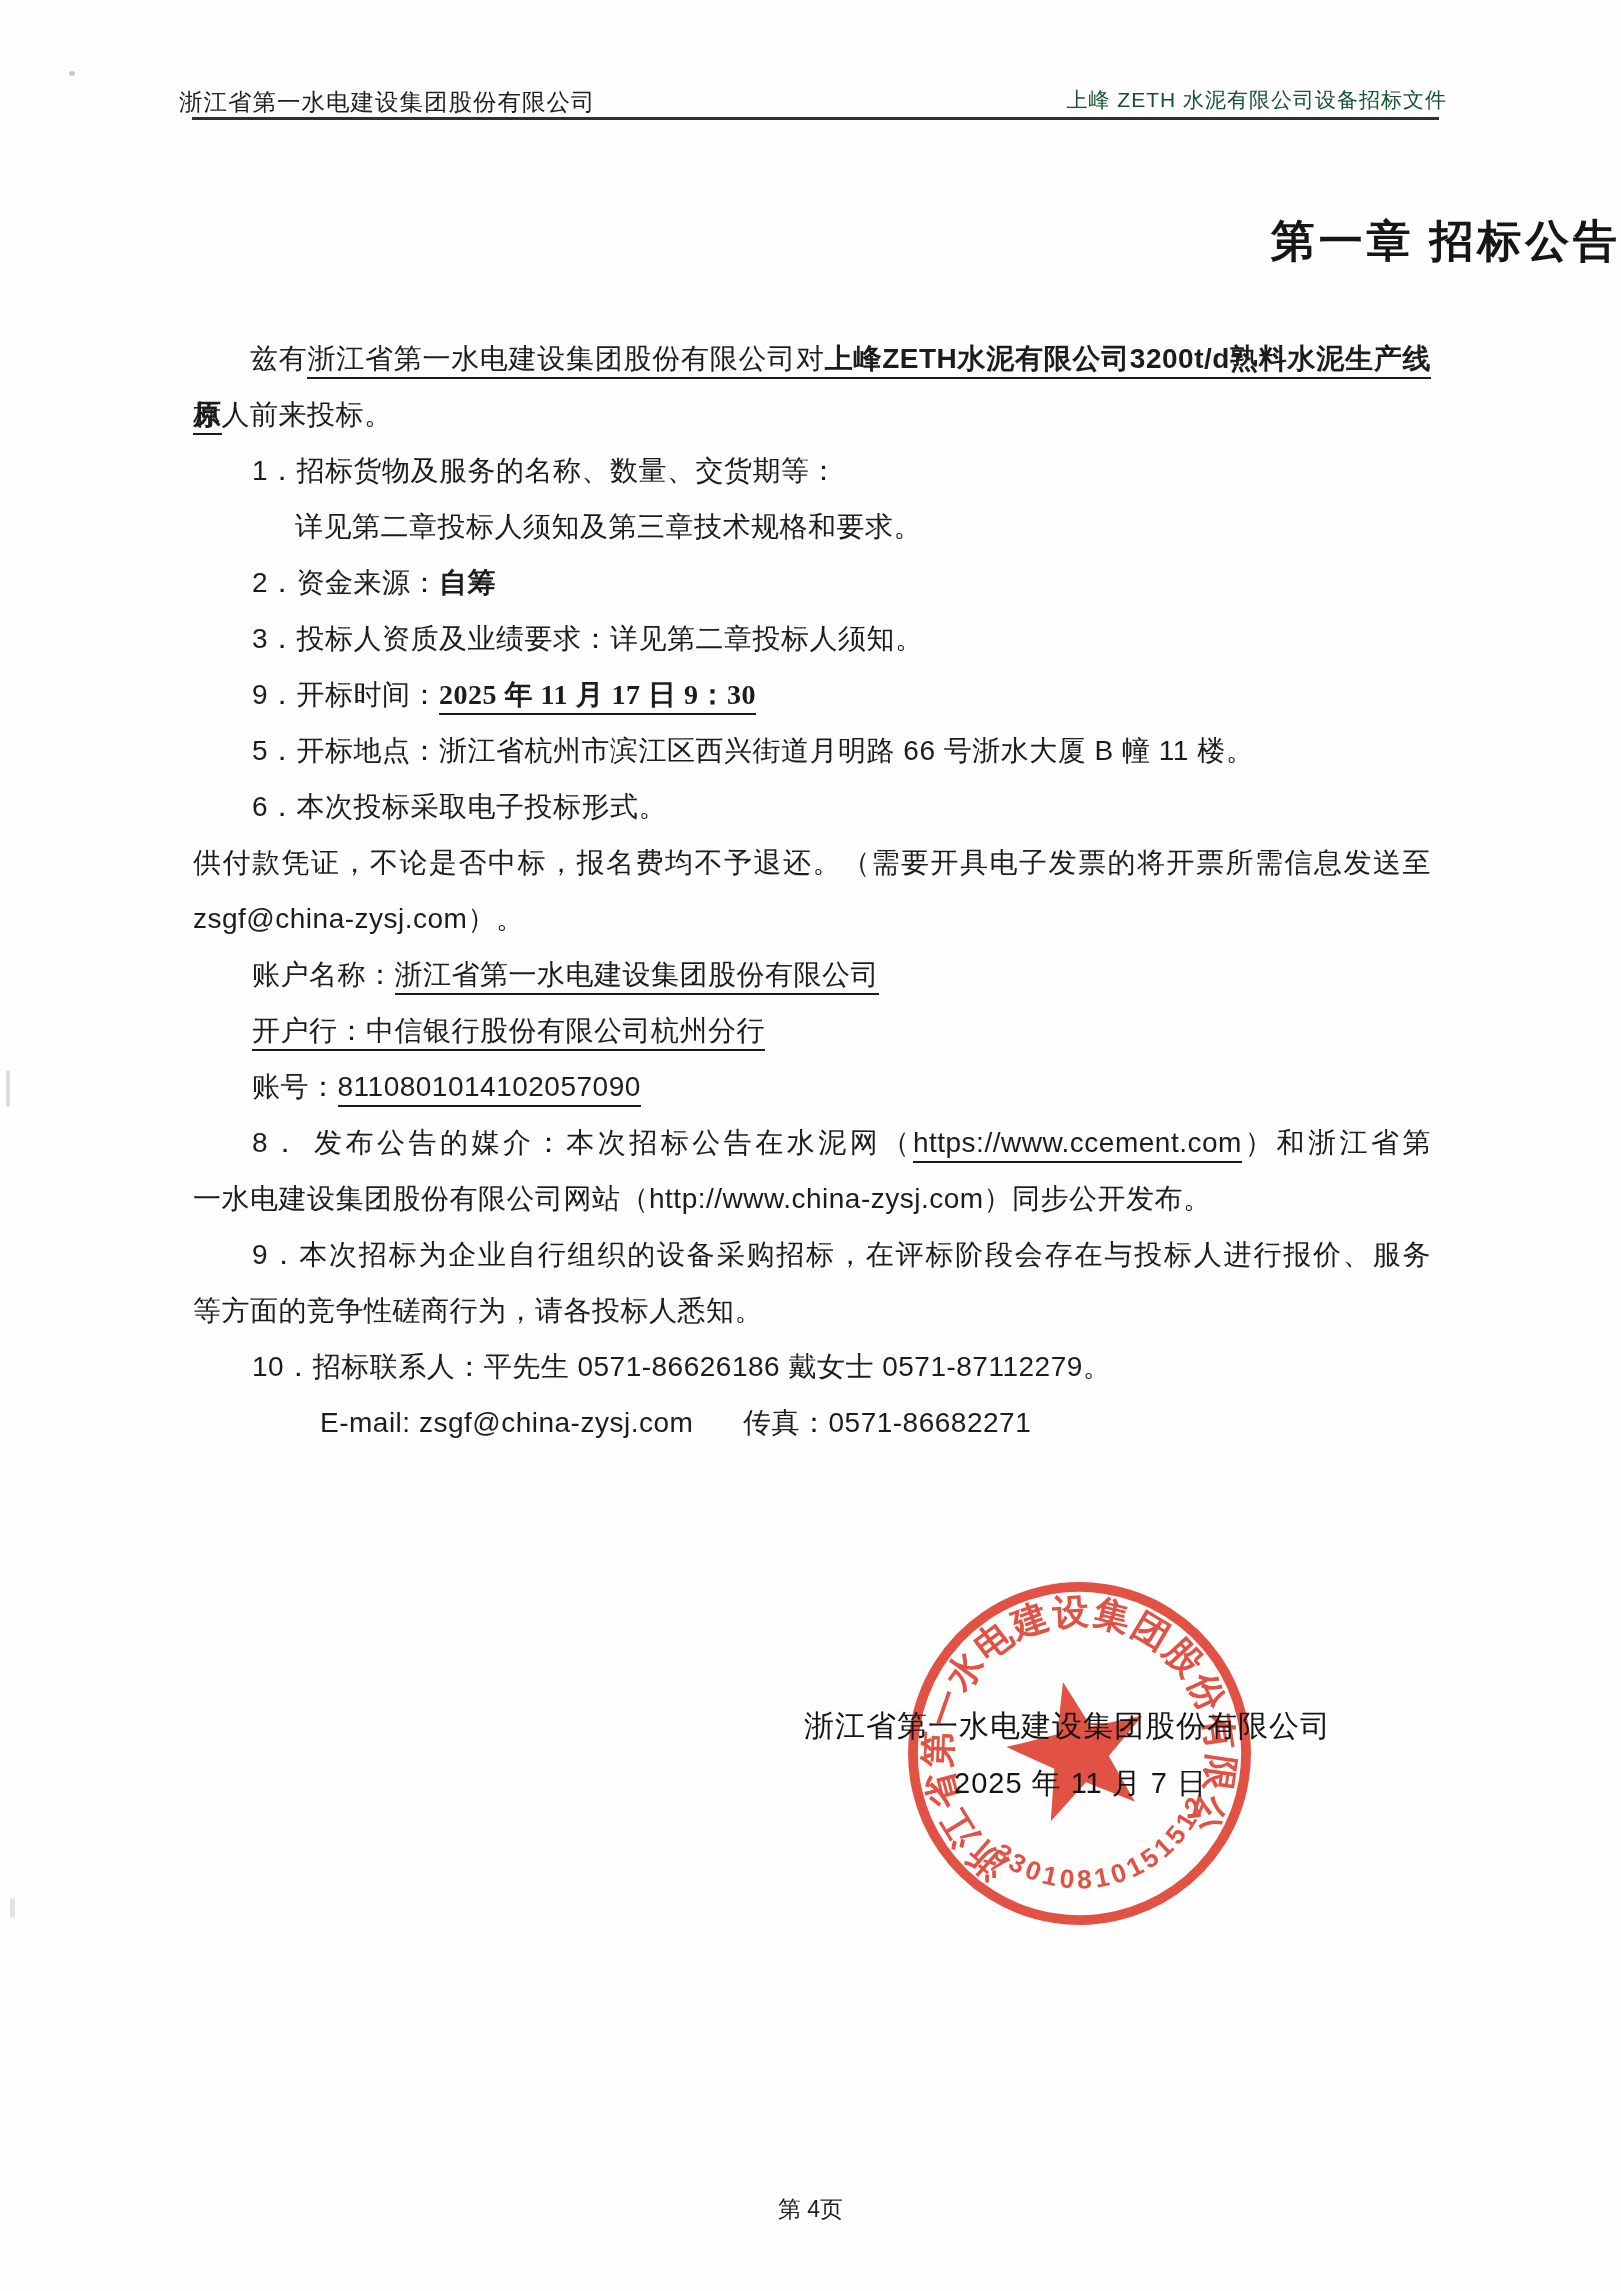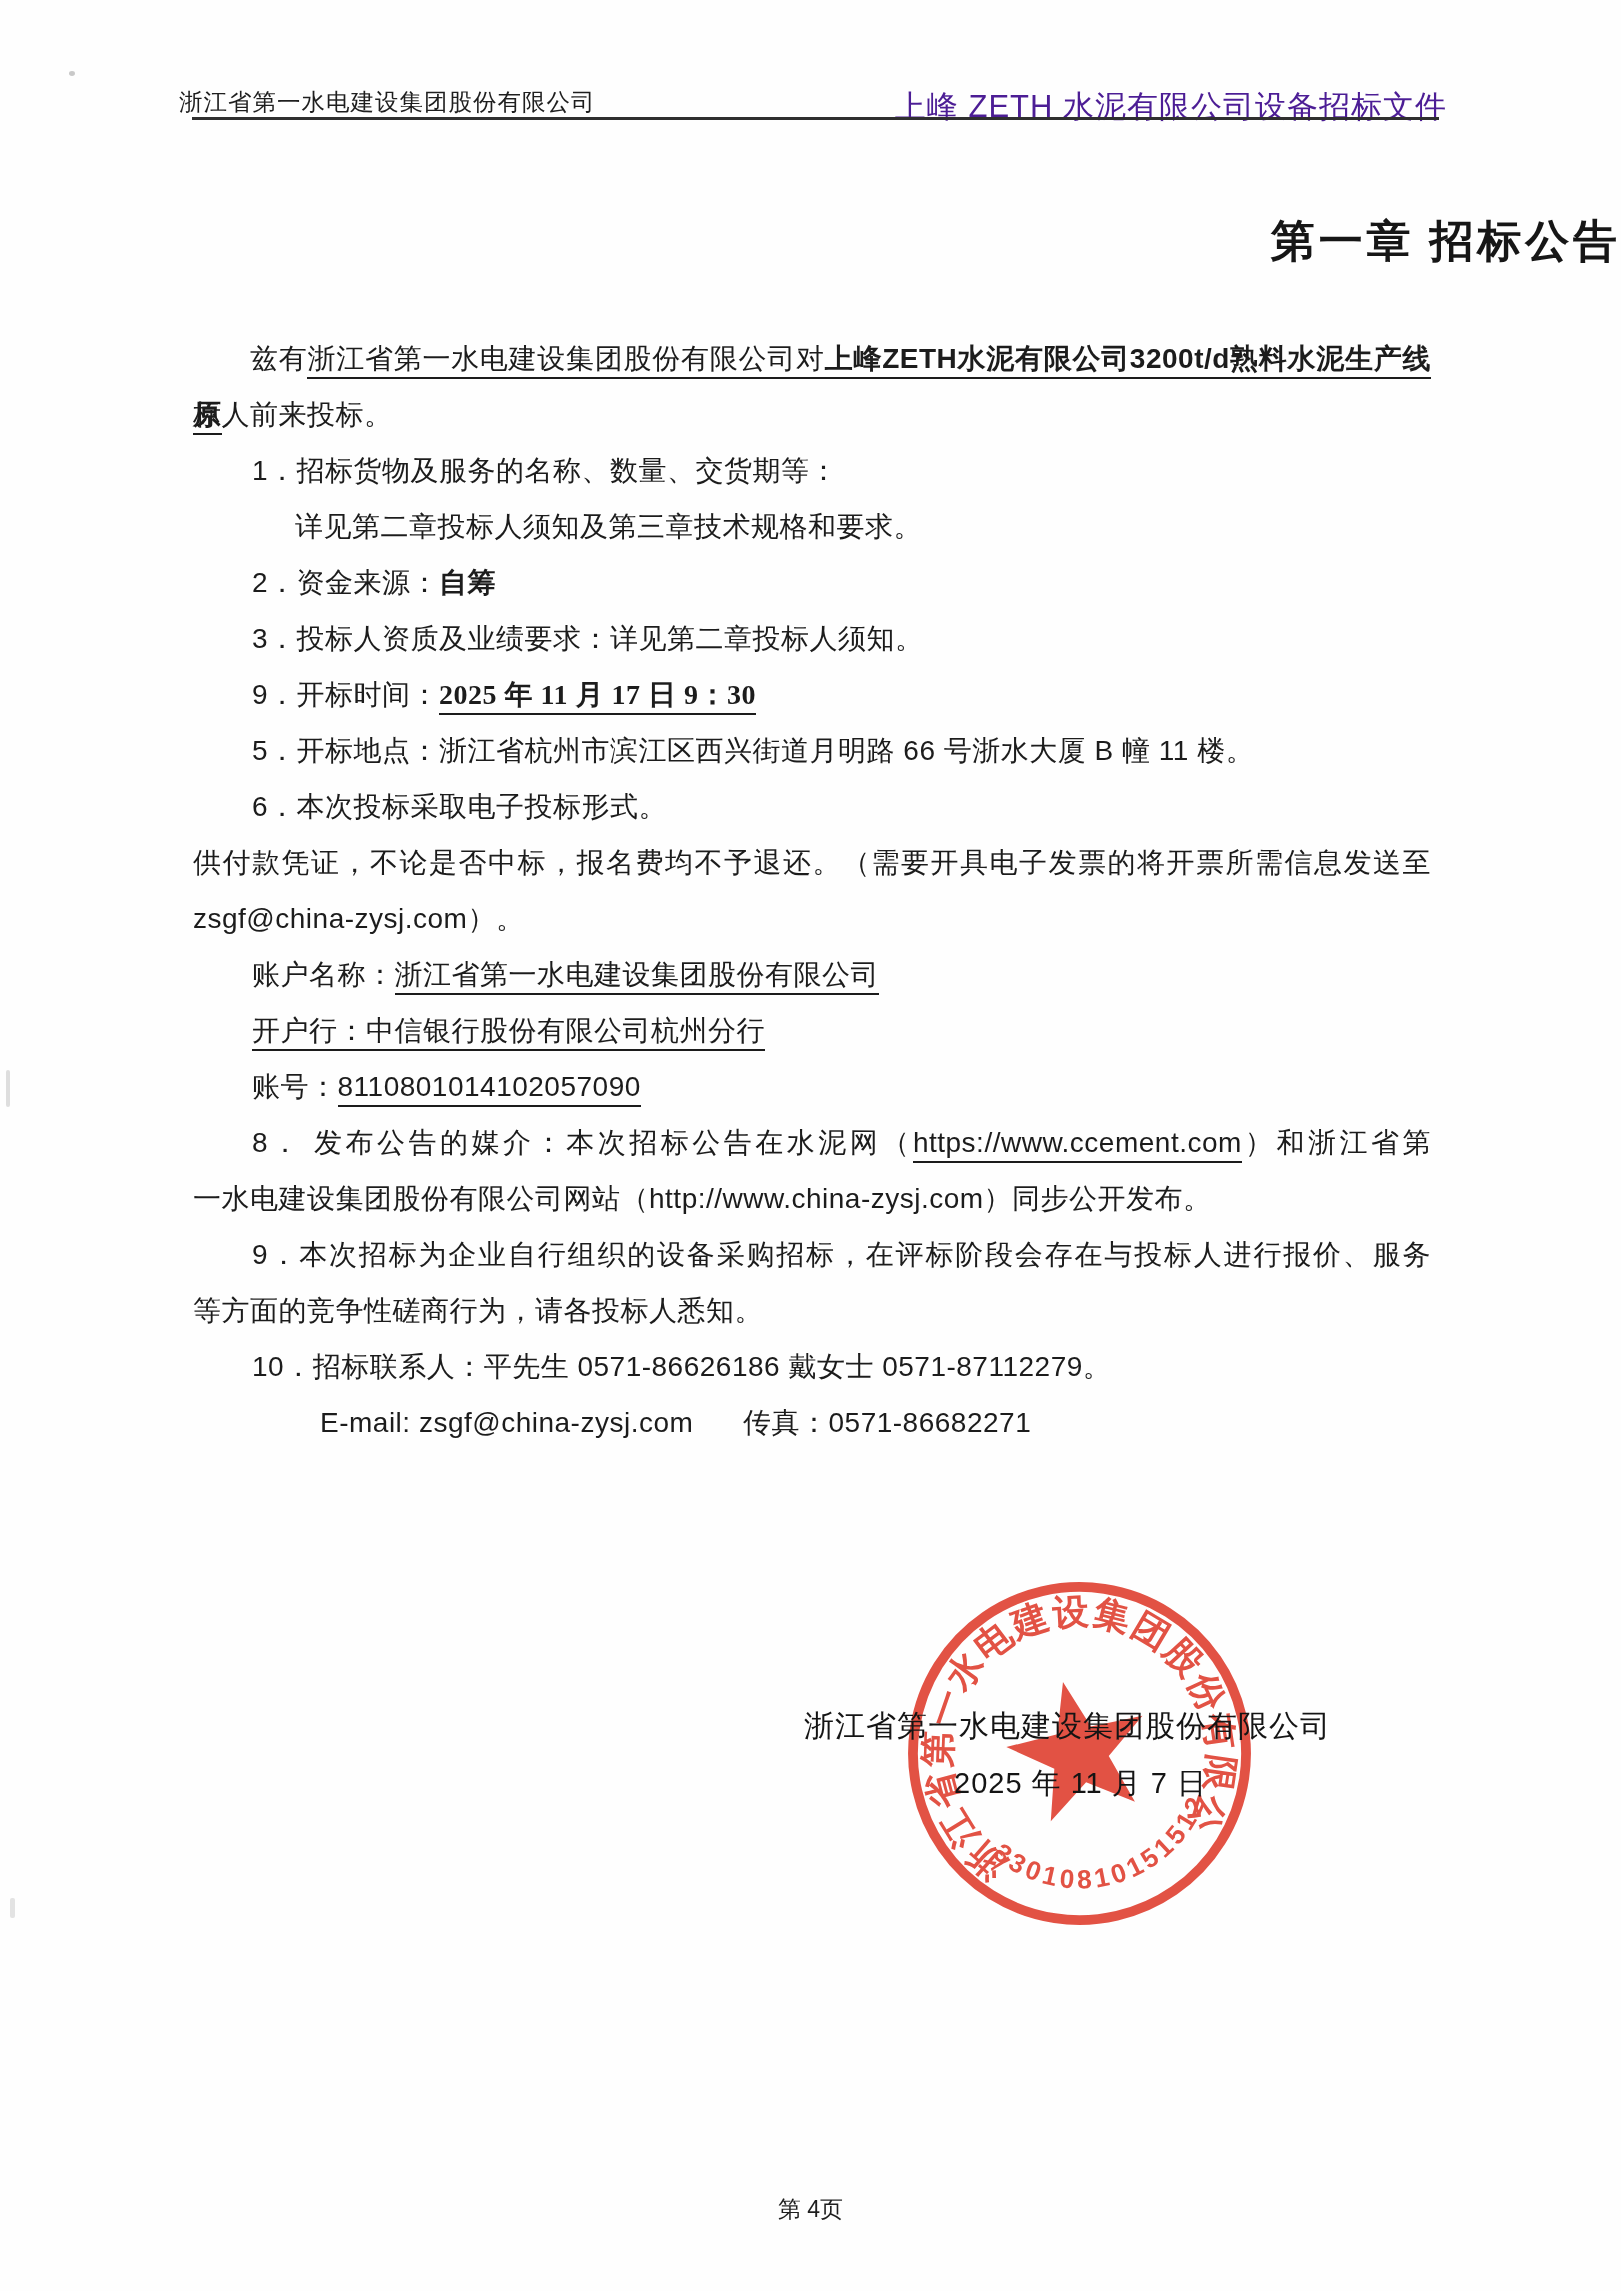--- a/index.html
+++ b/index.html
@@ -8,21 +8,21 @@
     background:#ffffff;
     font-family:"Liberation Sans","DejaVu Sans",sans-serif;
     color:#222;
     position:relative;
     overflow:hidden;
   }
   .page{position:absolute;inset:0;background:#fefefe;}
 
   
   .hdr-left{position:absolute;left:179px;top:86px;font-size:23.5px;letter-spacing:1px;color:#1e1e1e;}
-  .hdr-right{position:absolute;right:174px;top:86px;font-size:31px;letter-spacing:1px;color:#4c1d95;text-align:right;}
+  .hdr-right{position:absolute;right:174px;top:86px;font-size:21px;letter-spacing:1px;color:#14532d;text-align:right;}
   .hdr-rule{position:absolute;left:192px;top:117px;width:1247px;height:2.9px;background:#2f2f2f;}
 
   
   .doc-title{
     position:absolute;left:0;top:212px;width:100%;
     text-align:right;
     font-family:"Liberation Serif","DejaVu Serif",serif;
     font-size:44px;font-weight:600;letter-spacing:3.9px;color:#161616;
   }
 

